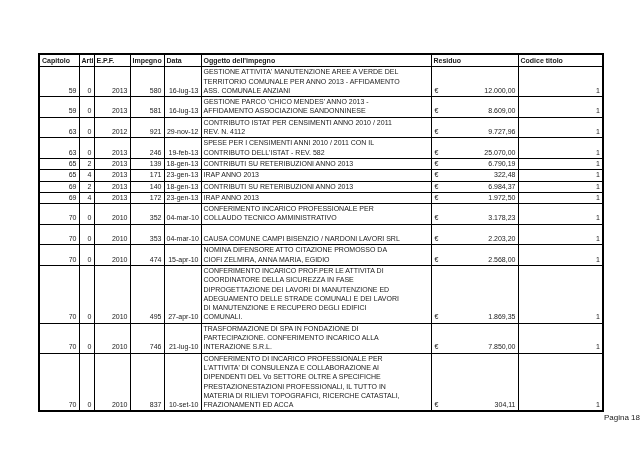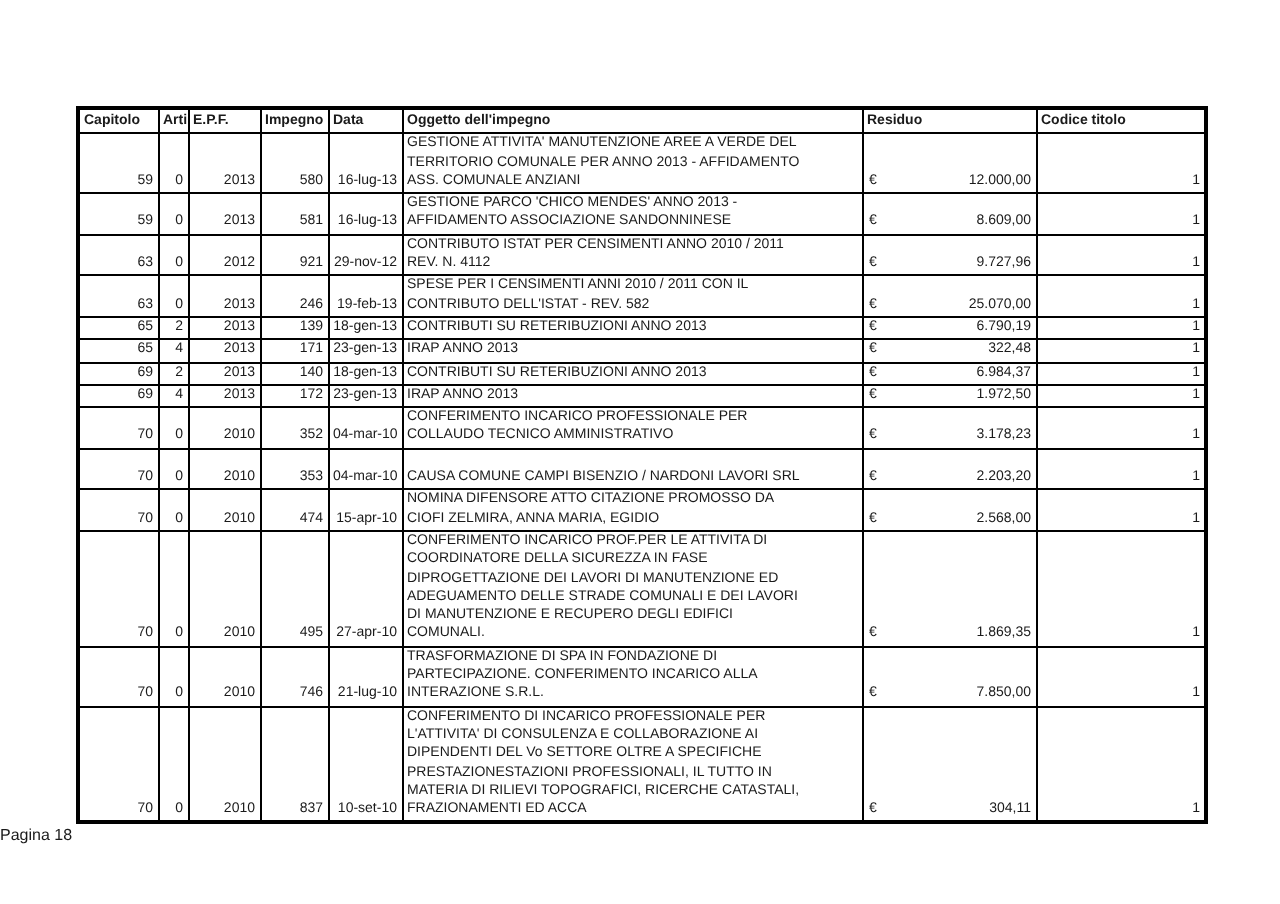--- a/index.html
+++ b/index.html
@@ -38,21 +38,21 @@
   td.num{text-align:right;}
   td.date{text-align:right;padding-right:1px;}
   td.oggetto{text-align:left;}
   td.residuo{text-align:right;padding-right:8px;position:relative;}
   td.residuo .euro{position:absolute;left:3px;bottom:1px;}
   td.codice{text-align:right;padding-right:8px;}
   .footer{
     position:absolute;
     left:0; top:413px;
     width:640px;
-    text-align:left;
+    text-align:right;
     font-size:8px;
     color:#1a1a1a;
   }
 </style>
 </head>
 <body>
 
 <div class="page">
   <table class="impegni">
     <colgroup>

